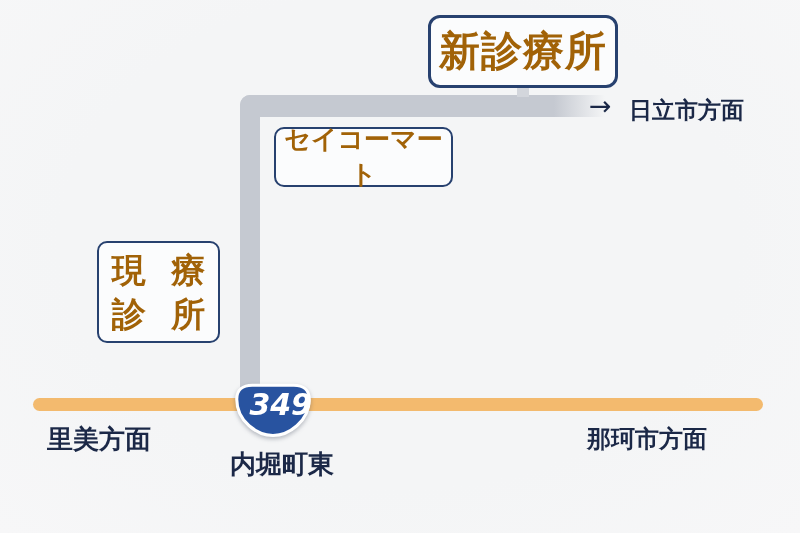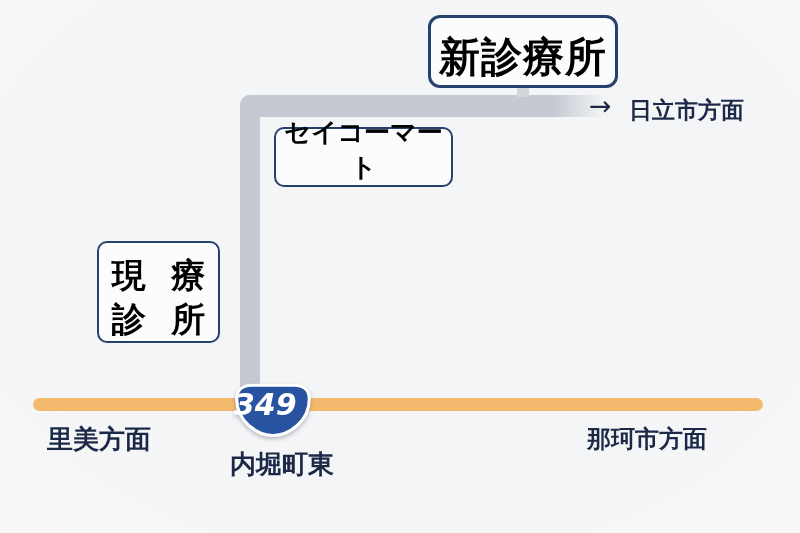--- a/index.html
+++ b/index.html
@@ -32,22 +32,22 @@
     position:absolute;left:33px;top:398px;width:730px;height:13px;
     background:#f3ba6e;
     border-radius:7px;
   }
   
   .label-box{
     position:absolute;
     background:#fbfcfd;
     border:2px solid #27416f;
     border-radius:10px;
-    display:flex;align-items:flex-end;justify-content:center;
-    color:#000000;
+    display:flex;align-items:center;justify-content:center;
+    color:#a16207;
     box-sizing:border-box;
     text-align:center;
   }
   .box-destination{
     left:428px;top:15px;width:190px;height:73px;
     border-width:3px;border-radius:12px;
     font-size:41px;font-weight:600;letter-spacing:1px;
   }
   .box-landmark{
     left:274px;top:127px;width:179px;height:60px;
@@ -71,21 +71,21 @@
   .intersection-name{left:230px;top:447px;font-size:26px;}
   .dir-southeast{left:587px;top:423px;font-size:24px;}
   
   .route-badge{
     position:absolute;left:234px;top:383px;width:78px;height:54px;
     filter:drop-shadow(0 2px 2px rgba(60,70,90,.35));
   }
   .route-badge svg{display:block;width:100%;height:100%;}
   .route-badge .badge-number{
     position:absolute;left:0;top:4px;width:100%;
-    text-align:left;
+    text-align:right;
     color:#ffffff;
     font-size:30px;font-weight:700;font-style:italic;
     letter-spacing:0px;
   }
 </style>
 </head>
 <body>
 
 <div class="map-canvas">
 

